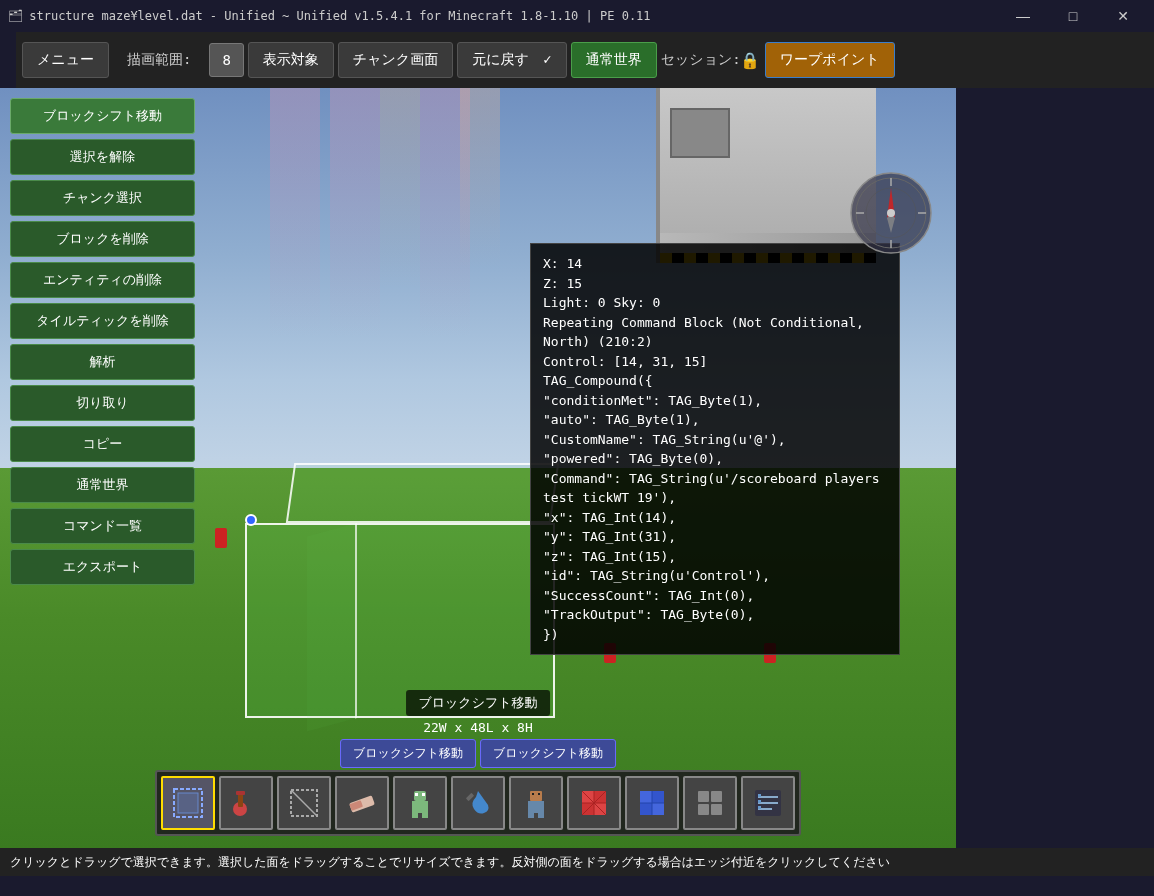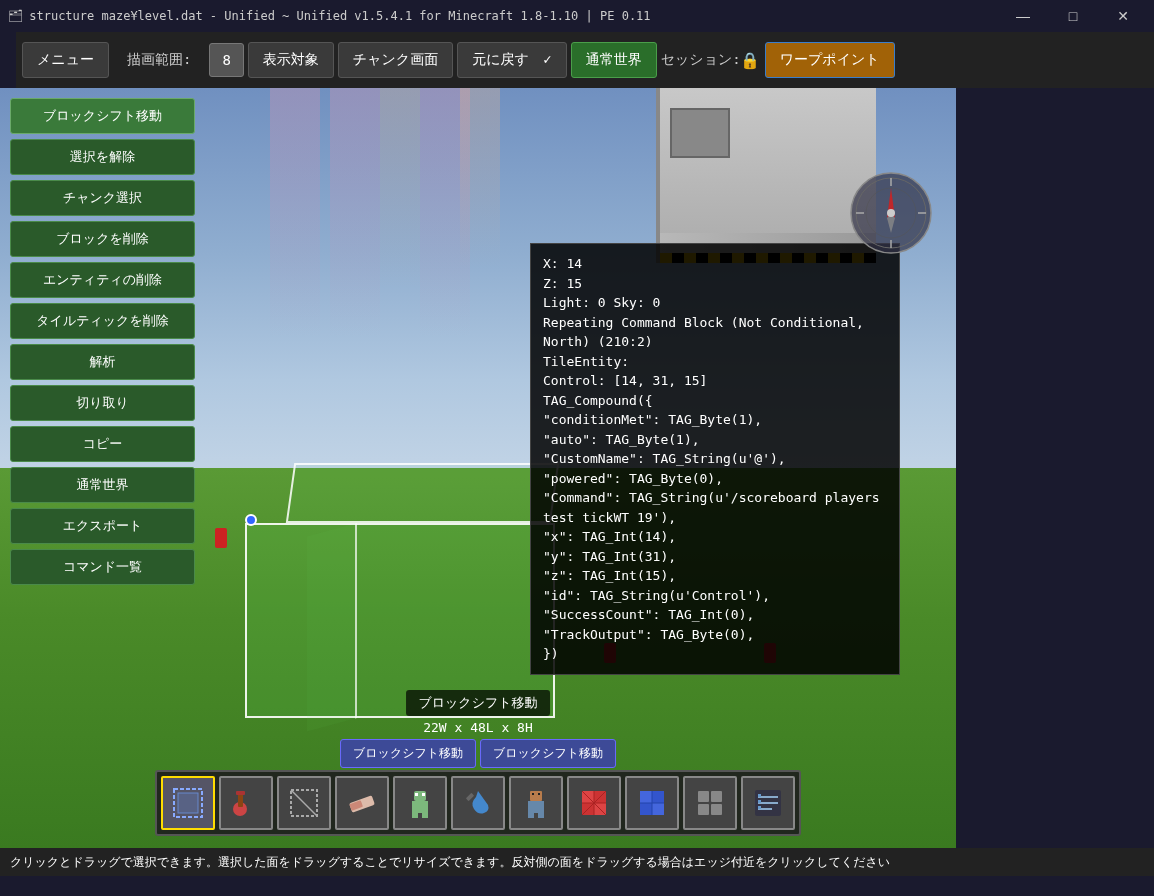--- a/index.html
+++ b/index.html
@@ -352,31 +352,30 @@
     <button class="sidebar-btn active">ブロックシフト移動</button>
     <button class="sidebar-btn">選択を解除</button>
     <button class="sidebar-btn">チャンク選択</button>
     <button class="sidebar-btn">ブロックを削除</button>
     <button class="sidebar-btn">エンティティの削除</button>
     <button class="sidebar-btn">タイルティックを削除</button>
     <button class="sidebar-btn">解析</button>
     <button class="sidebar-btn">切り取り</button>
     <button class="sidebar-btn">コピー</button>
     <button class="sidebar-btn">通常世界</button>
+    <button class="sidebar-btn">コマンド一覧</button>
     <button class="sidebar-btn">エクスポート</button>
-    <button class="sidebar-btn">コマンド一覧</button>
   </div>
 
   <div id="info-panel">
     <div>X: 14</div>
     <div>Z: 15</div>
     <div>Light: 0 Sky: 0</div>
     <div>Repeating Command Block (Not Conditional,</div>
     <div>North) (210:2)</div>
-    <div>TileEntity:</div>
     <div>Control: [14, 31, 15]</div>
     <div>TAG_Compound({</div>
     <div>  "conditionMet": TAG_Byte(1),</div>
     <div>  "auto": TAG_Byte(1),</div>
     <div>  "CustomName": TAG_String(u'@'),</div>
     <div>  "powered": TAG_Byte(0),</div>
     <div>  "Command": TAG_String(u'/scoreboard players</div>
     <div>test tickWT 19'),</div>
     <div>  "x": TAG_Int(14),</div>
     <div>  "y": TAG_Int(31),</div>

